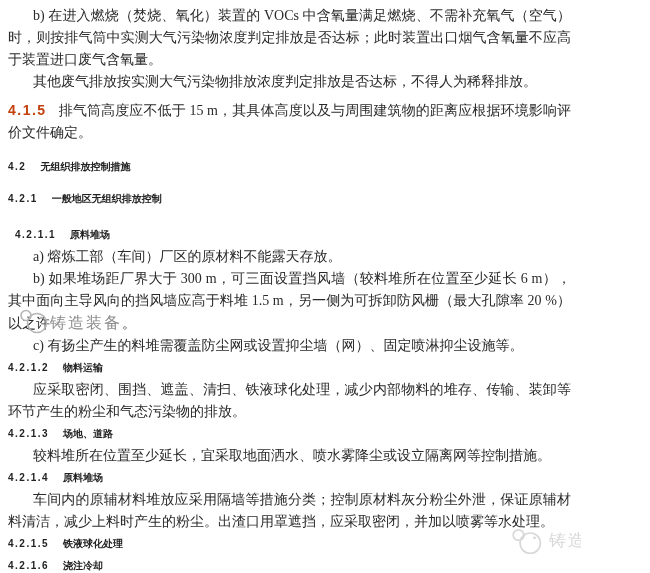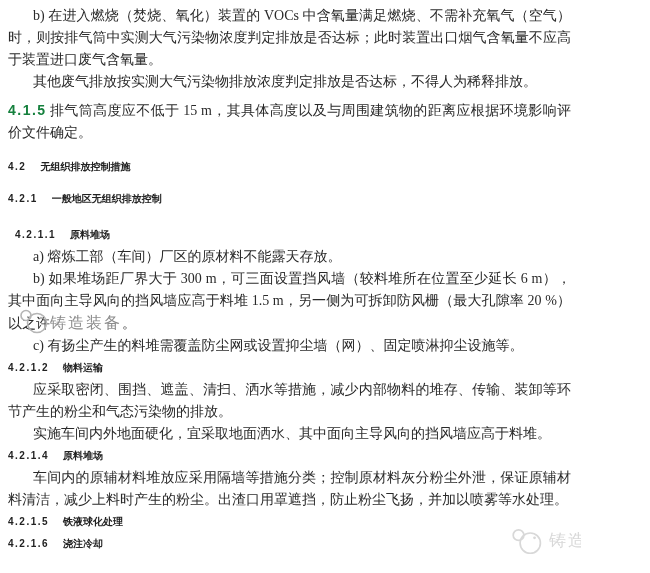--- a/index.html
+++ b/index.html
@@ -13,21 +13,21 @@
     font-family:"Liberation Serif","DejaVu Serif",serif;
     font-size:14px;
     line-height:22px;
     color:#2a2a2a;
   }
   .para{margin:0;text-align:justify;}
   .indent{text-indent:25px;}
   .clause{margin:6px 0 0 0;}
   .clause .num{
     font-family:"Liberation Sans","DejaVu Sans",sans-serif;
-    font-weight:700;letter-spacing:1.5px;margin-right:3px;color:#15803d;
+    font-weight:700;letter-spacing:1.5px;margin-right:12px;color:#c2410c;
   }
   .heading{
     margin:0;text-align:left;
     font-family:"Liberation Sans","DejaVu Sans",sans-serif;
     font-weight:700;font-size:10px;line-height:22px;color:#222;
   }
   .heading .num{letter-spacing:1.5px;margin-right:14px;}
   .mt-42{margin-top:12px;}
   .mt-421{margin-top:10px;}
   .mt-4211{margin-top:14px;margin-left:7px;}
@@ -75,28 +75,29 @@
             <circle cx="19" cy="16" r="9.5" fill="none" stroke="currentColor" stroke-width="1.6"></circle>
             <circle cx="8" cy="8.5" r="5" fill="none" stroke="currentColor" stroke-width="1.6"></circle>
             <circle cx="23" cy="11" r="1.3" fill="currentColor"></circle>
           </svg>
         </span><span>铸造装备</span></span><span>。</span></p>
 
   <p class="para indent">c) 有扬尘产生的料堆需覆盖防尘网或设置抑尘墙（网）、固定喷淋抑尘设施等。</p>
 
   <p class="heading"><span class="num">4.2.1.2</span><span>物料运输</span></p>
 
-  <p class="para indent">应采取密闭、围挡、遮盖、清扫、洒水等措施，减少内部物料的堆存、传输、装卸等环节产生的粉尘和气态污染物的排放。</p>
+  <p class="para indent">应采取密闭、围挡、遮盖、清扫、铁液球化处理，减少内部物料的堆存、传输、装卸等环节产生的粉尘和气态污染物的排放。</p>
 
+  <p class="heading"><span class="num">4.2.1.3</span><span>场地、道路</span></p>
 
-  <p class="para indent">实施车间内外地面硬化，宜采取地面洒水、其中面向主导风向的挡风墙应高于料堆。</p>
+  <p class="para indent">较料堆所在位置至少延长，宜采取地面洒水、喷水雾降尘或设立隔离网等控制措施。</p>
 
   <p class="heading"><span class="num">4.2.1.4</span><span>原料堆场</span></p>
 
-  <p class="para indent">车间内的原辅材料堆放应采用隔墙等措施分类；控制原材料灰分粉尘外泄，保证原辅材料清洁，减少上料时产生的粉尘。出渣口用罩遮挡，防止粉尘飞扬，并加以喷雾等水处理。</p>
+  <p class="para indent">车间内的原辅材料堆放应采用隔墙等措施分类；控制原材料灰分粉尘外泄，保证原辅材料清洁，减少上料时产生的粉尘。出渣口用罩遮挡，应采取密闭，并加以喷雾等水处理。</p>
 
   <p class="heading"><span class="num">4.2.1.5</span><span>铁液球化处理</span></p>
 
 
   <p class="heading"><span class="num">4.2.1.6</span><span>浇注冷却</span></p>
 
   <div class="wm-bottom">
       <span class="wm-logo">
         <svg class="logo" width="32" height="30" viewBox="0 0 30 28">
           <circle cx="19" cy="16" r="9.5" fill="none" stroke="currentColor" stroke-width="1.6"></circle>

